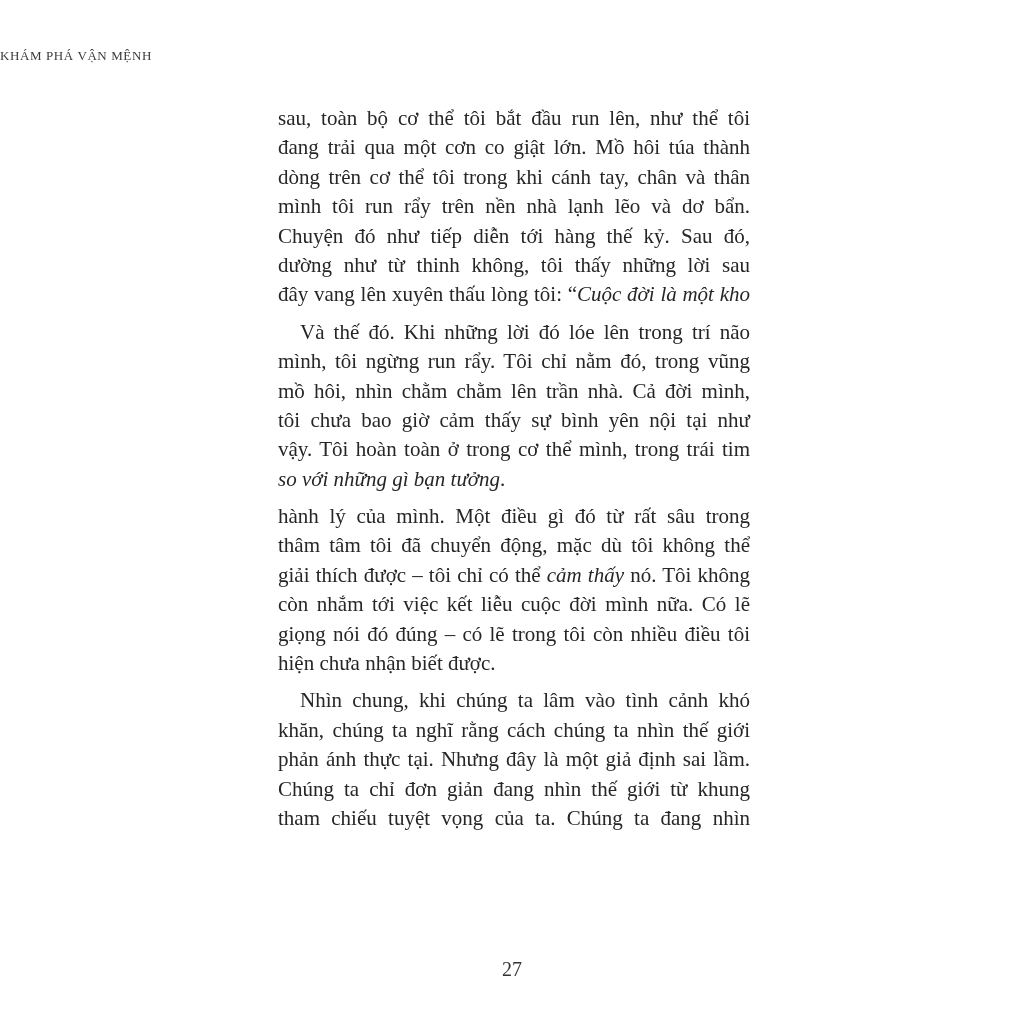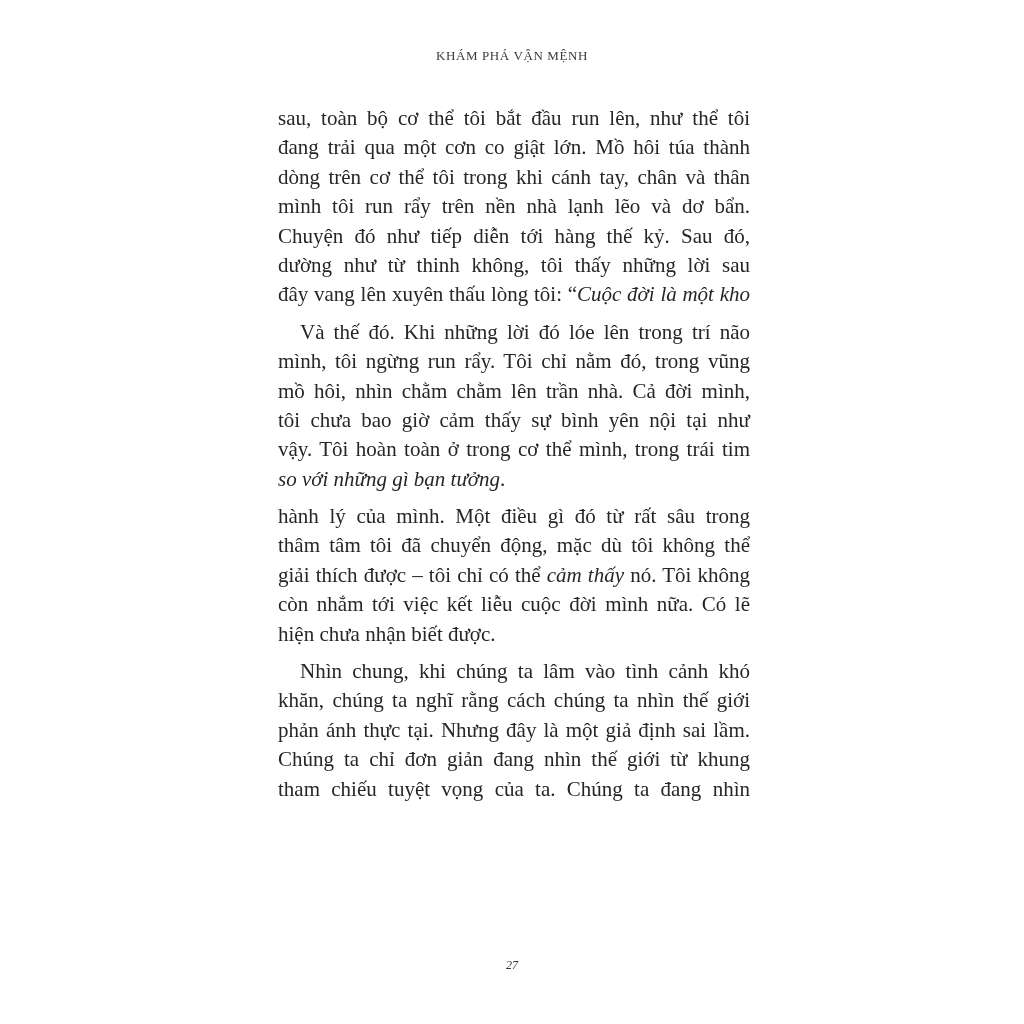--- a/index.html
+++ b/index.html
@@ -3,38 +3,38 @@
   <meta charset="utf-8">
   <style>
     html, body { margin: 0; padding: 0; background: #ffffff; }
     body { width: 1024px; height: 1024px; position: relative; overflow: hidden; }
     .page {
       position: absolute; left: 0; top: 0; width: 1024px; height: 1024px;
       background: #ffffff; color: #2a2a2a;
       font-family: "DejaVu Serif", "Liberation Serif", serif;
     }
     .running-head {
-      position: absolute; top: 48px; left: 0; width: 1024px; text-align: center;
+      position: absolute; top: 48px; left: 0; width: 1024px; text-align: left;
       font-family: "Liberation Serif", "DejaVu Serif", serif;
       font-size: 13px; letter-spacing: 0.6px; color: #3a3a3a;
     }
     .body-text {
       position: absolute; left: 278px; top: 104px; width: 472px;
       font-family: "Liberation Serif", "DejaVu Serif", serif;
       font-size: 21px; line-height: 29.4px; color: #262626;
     }
     .line { display: block; white-space: nowrap; text-align-last: justify; text-align: justify; height: 29.4px; }
     .line.last { text-align-last: left; }
     .line.indent { padding-left: 22px; }
     .para-gap { height: 8px; }
     .it { font-style: italic; }
     .page-number {
       position: absolute; top: 958px; left: 0; width: 1024px; text-align: center;
       font-family: "Liberation Serif", "DejaVu Serif", serif;
-      font-size: 12px; color: #333333; font-style: italic;
+      font-size: 20px; color: #333333;
     }
   </style>
 </head>
 <body>
 
 <div class="page">
   <div class="running-head">KHÁM PHÁ VẬN MỆNH</div>
 
   <div class="body-text">
 
@@ -57,20 +57,21 @@
       <span class="line"><span>vậy. Tôi hoàn toàn ở trong cơ thể mình, trong trái tim</span></span>
       <span class="line last"><span></span><span class="it">so với những gì bạn tưởng</span><span>.</span></span>
     </div>
     <div class="para-gap"></div>
 
     <div>
       <span class="line"><span>hành lý của mình. Một điều gì đó từ rất sâu trong</span></span>
       <span class="line"><span>thâm tâm tôi đã chuyển động, mặc dù tôi không thể</span></span>
       <span class="line"><span>giải thích được – tôi chỉ có thể </span><span class="it">cảm thấy</span><span> nó. Tôi không</span></span>
       <span class="line"><span>còn nhắm tới việc kết liễu cuộc đời mình nữa. Có lẽ</span></span>
+      <span class="line"><span>giọng nói đó đúng – có lẽ trong tôi còn nhiều điều tôi</span></span>
       <span class="line last"><span>hiện chưa nhận biết được.</span></span>
     </div>
     <div class="para-gap"></div>
 
     <div>
       <span class="line indent"><span>Nhìn chung, khi chúng ta lâm vào tình cảnh khó</span></span>
       <span class="line"><span>khăn, chúng ta nghĩ rằng cách chúng ta nhìn thế giới</span></span>
       <span class="line"><span>phản ánh thực tại. Nhưng đây là một giả định sai lầm.</span></span>
       <span class="line"><span>Chúng ta chỉ đơn giản đang nhìn thế giới từ khung</span></span>
       <span class="line"><span>tham chiếu tuyệt vọng của ta. Chúng ta đang nhìn</span></span>

